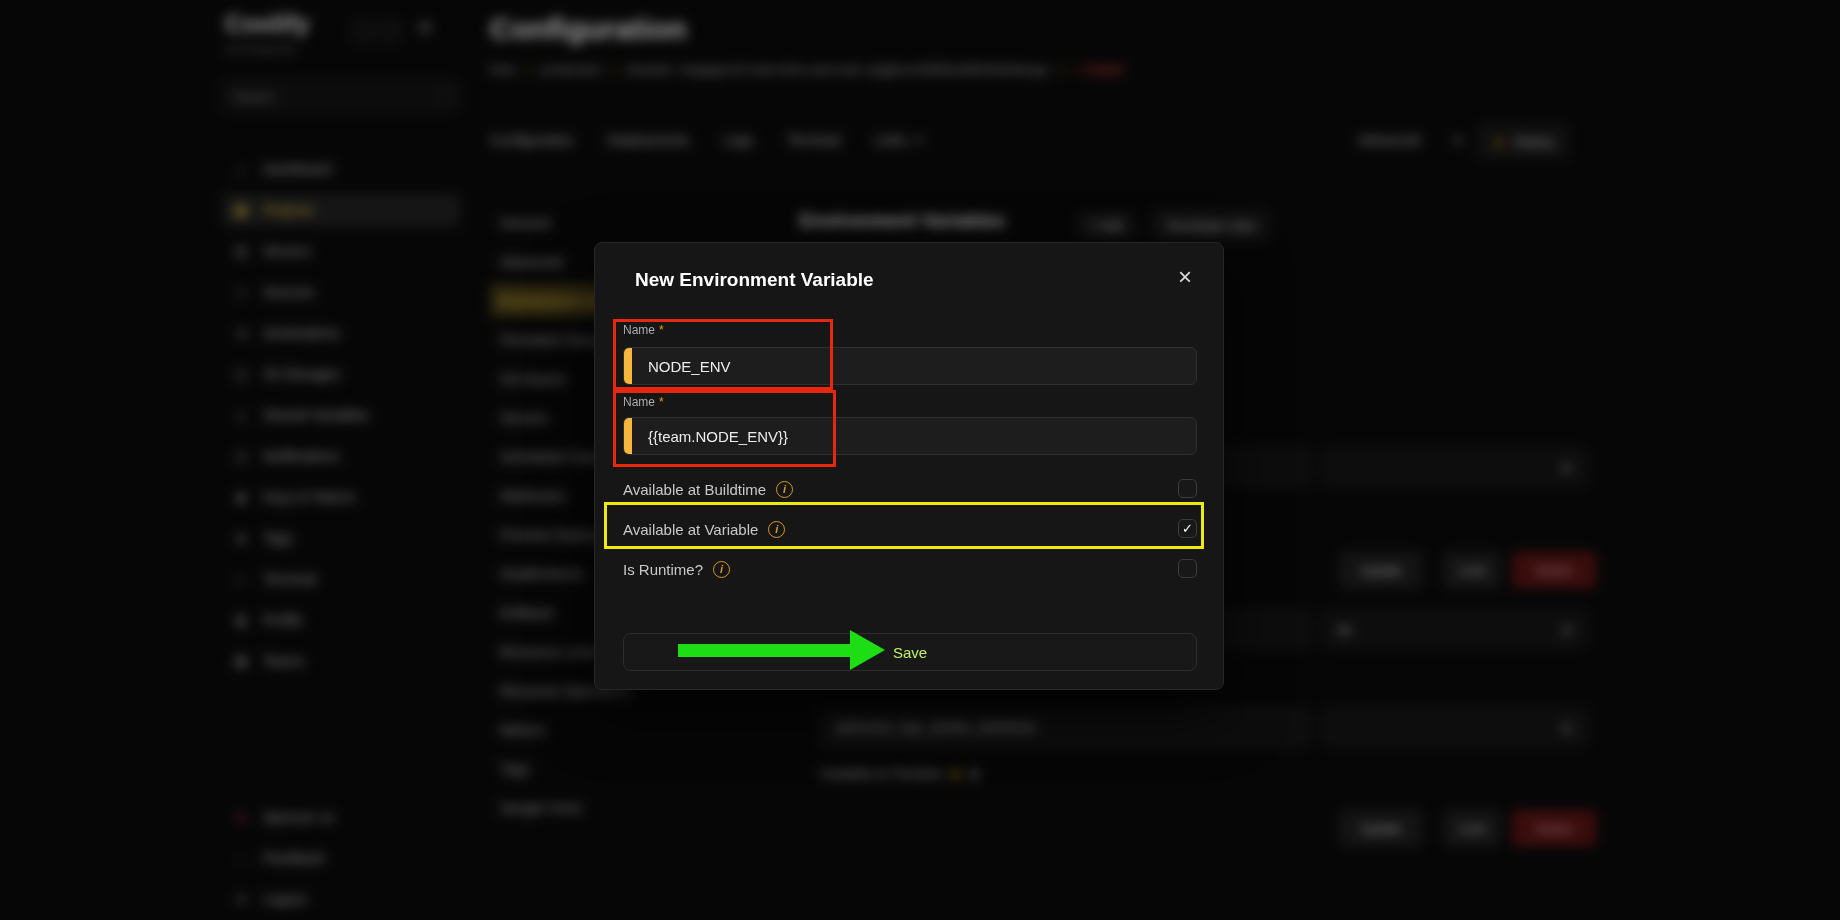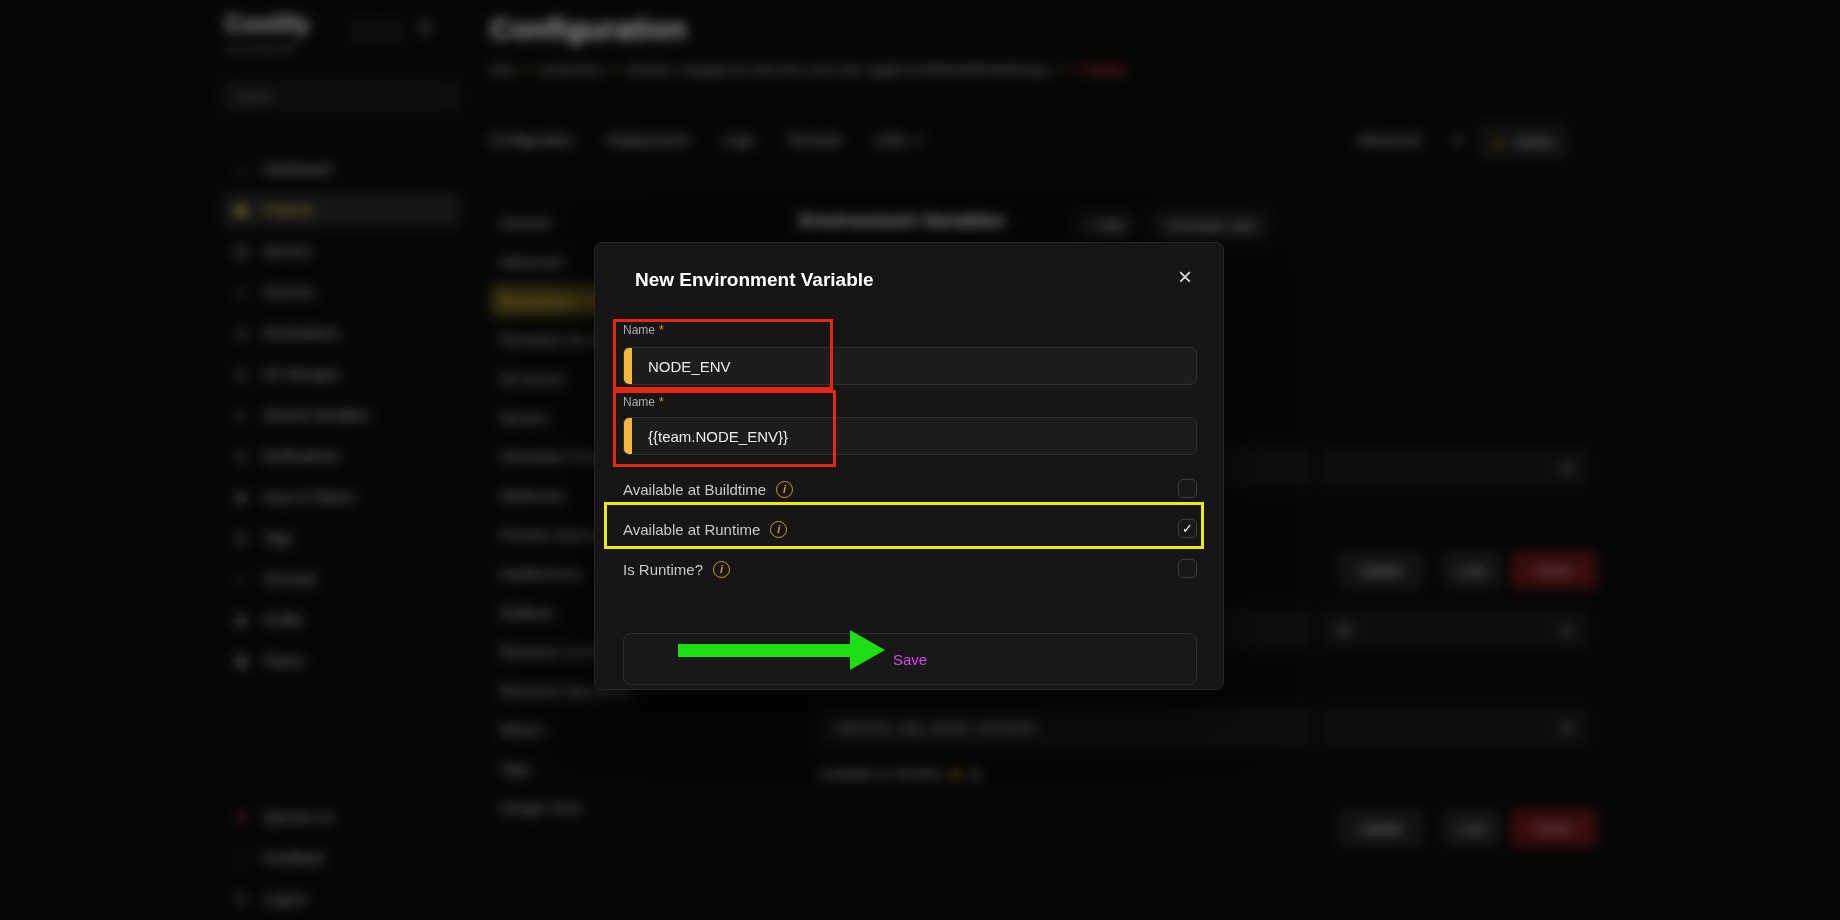--- a/index.html
+++ b/index.html
@@ -60,22 +60,22 @@
   .mi-wrap input{width:100%;height:100%;background:#1d1d1d;border:1px solid #2f2f2f;border-radius:6px;
     color:#ececec;font-size:15px;padding:0 12px 0 24px;outline:none;}
   .mi-wrap::before{content:"";position:absolute;left:1px;top:1px;bottom:1px;width:8px;background:#f6b73c;
     border-radius:5px 0 0 5px;z-index:2;}
   .chk-row{position:absolute;left:28px;width:574px;height:24px;display:flex;align-items:center;text-align:right;}
   .chk-label{font-size:15px;color:#c9c9c9;}
   .info-i{display:inline-flex;align-items:center;justify-content:center;width:17px;height:17px;margin-left:10px;
     border:1.5px solid #d79921;border-radius:50%;color:#d79921;font-size:11px;font-style:italic;font-weight:700;}
   .checkbox{position:absolute;right:0;top:2px;width:19px;height:19px;background:#181818;border:1.5px solid #3d3d3d;
     border-radius:5px;display:flex;align-items:center;justify-content:center;color:#fff;font-size:13px;cursor:pointer;}
-  .save-btn{position:absolute;left:28px;top:390px;width:574px;height:52px;background:#181818;
-    border:1px solid #2e2e2e;border-radius:8px;color:#d946ef;font-size:15px;cursor:pointer;}
+  .save-btn{position:absolute;left:28px;top:390px;width:574px;height:38px;background:#181818;
+    border:1px solid #2e2e2e;border-radius:8px;color:#bef264;font-size:15px;cursor:pointer;}
   
   .ann{position:absolute;pointer-events:none;}
   .ann.red{border:3px solid #e8270f;}
   .ann.yellow{border:3px solid #eeea0e;}
   .arrow-shaft{position:absolute;left:678px;top:644px;width:172px;height:13px;background:#1ddd15;}
   .arrow-head{position:absolute;left:850px;top:630px;width:0;height:0;border-left:35px solid #1ddd15;
     border-top:20px solid transparent;border-bottom:20px solid transparent;}
 </style>
 </head>
 <body>
@@ -313,21 +313,21 @@
     <div class="mi-wrap" style="top:174px;">
       <input value="{{team.NODE_ENV}}" style="">
     </div>
 
     <div class="chk-row" style="top:234px;">
       <span class="chk-label">Available at Buildtime</span>
       <span class="info-i">i</span>
       <span class="checkbox"></span>
     </div>
     <div class="chk-row" style="top:274px;">
-      <span class="chk-label">Available at Runtime</span>
+      <span class="chk-label">Available at Variable</span>
       <span class="info-i">i</span>
       <span class="checkbox">
           <span>✓</span>
         </span>
     </div>
     <div class="chk-row" style="top:314px;">
       <span class="chk-label">Is Runtime?</span>
       <span class="info-i">i</span>
       <span class="checkbox"></span>
     </div>

